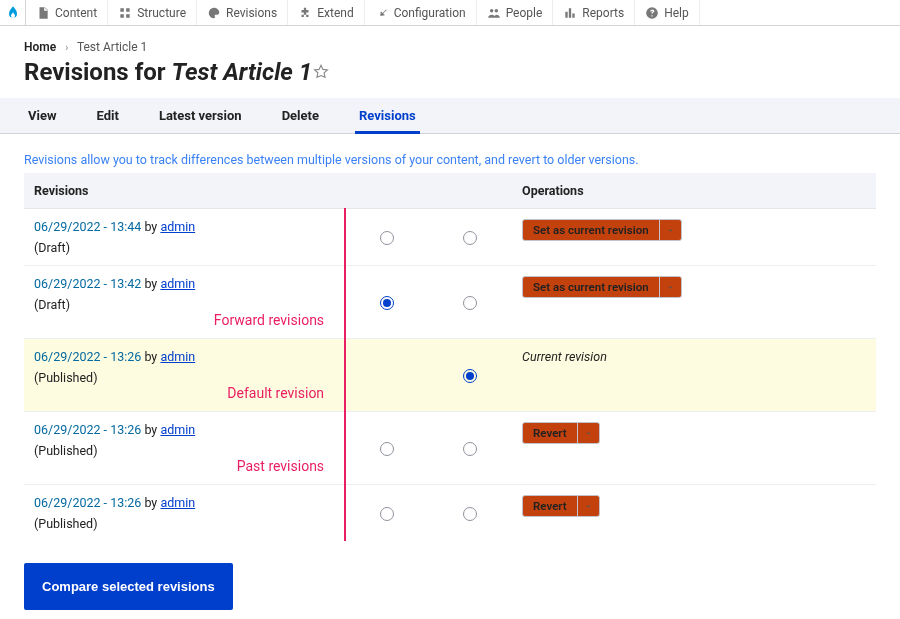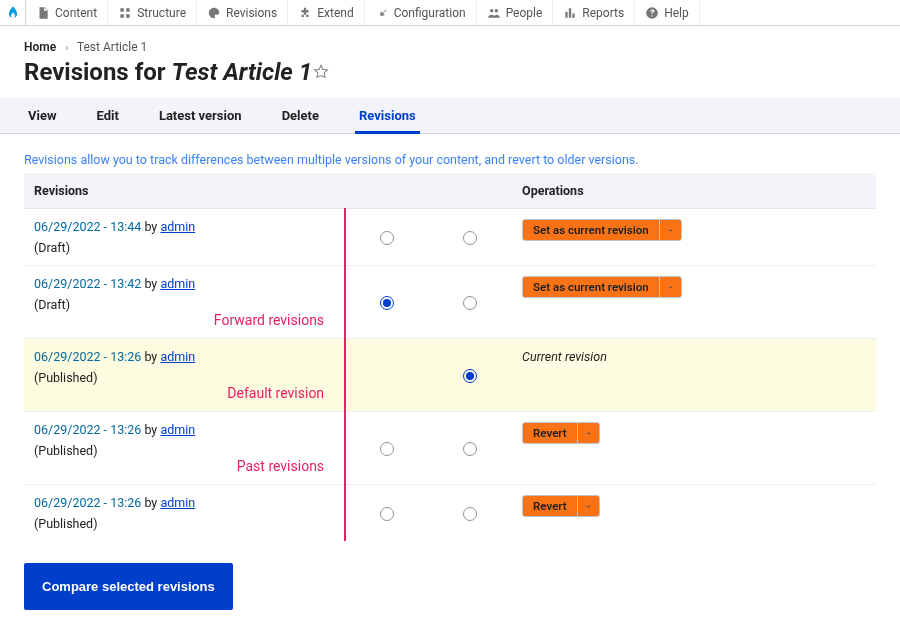--- a/index.html
+++ b/index.html
@@ -27,21 +27,21 @@
   table.revisions tbody tr.current td { background:#fdfce0; }
   .rev-link { color:#0369a1; }
   .rev-author { color:#003ecc; text-decoration:underline; }
   .rev-status { margin-top:6px; color:#222;}
   .rev-by { color:#222;text-align:center; }
   .radio-cell { text-align:center; vertical-align:middle !important; width:78px;}
   .op-cell { width:340px; }
   .radio { appearance:none; width:14px; height:14px; border:1.5px solid #8e929c; border-radius:50%; position:relative; cursor:default; display:inline-block; vertical-align:middle;}
   .radio.checked { border-color:#003ecc; }
   .radio.checked::after { content:""; position:absolute; inset:2px; border-radius:50%; background:#003ecc;}
-  .dropbutton { display:inline-flex; align-items:stretch; border:1px solid #c1c4cc; border-radius:3px; background:#f97316; font-size:11.5px; overflow:hidden; height:22px;}
+  .dropbutton { display:inline-flex; align-items:stretch; border:1px solid #c1c4cc; border-radius:3px; background:#c2410c; font-size:11.5px; overflow:hidden; height:22px;}
   .dropbutton .lbl { padding:0 10px; display:flex; align-items:center; cursor:default; font-weight:600; color:#222;}
   .dropbutton .toggle { width:22px; display:flex; align-items:center; justify-content:center; border-left:1px solid #c1c4cc; cursor:default;}
   .dropbutton .toggle svg { width:9px; height:9px; fill:#555;}
   .current-label { font-style:italic; color:#222;}
   .annotation { text-align:right; padding-right:10px; color:#e91e63; font-size:14px; font-weight:400;}
   .annotated-divider { position:relative; border-right:2px solid #e91e63;}
   .compare-btn { margin-top:22px; background:#003ecc; color:#fff; font-weight:700; font-size:13px; padding:16px 18px; border:none; border-radius:2px; cursor:default;}
   .left-pad { padding-left:0;}
   .col-rev { width:300px; }
 </style>

